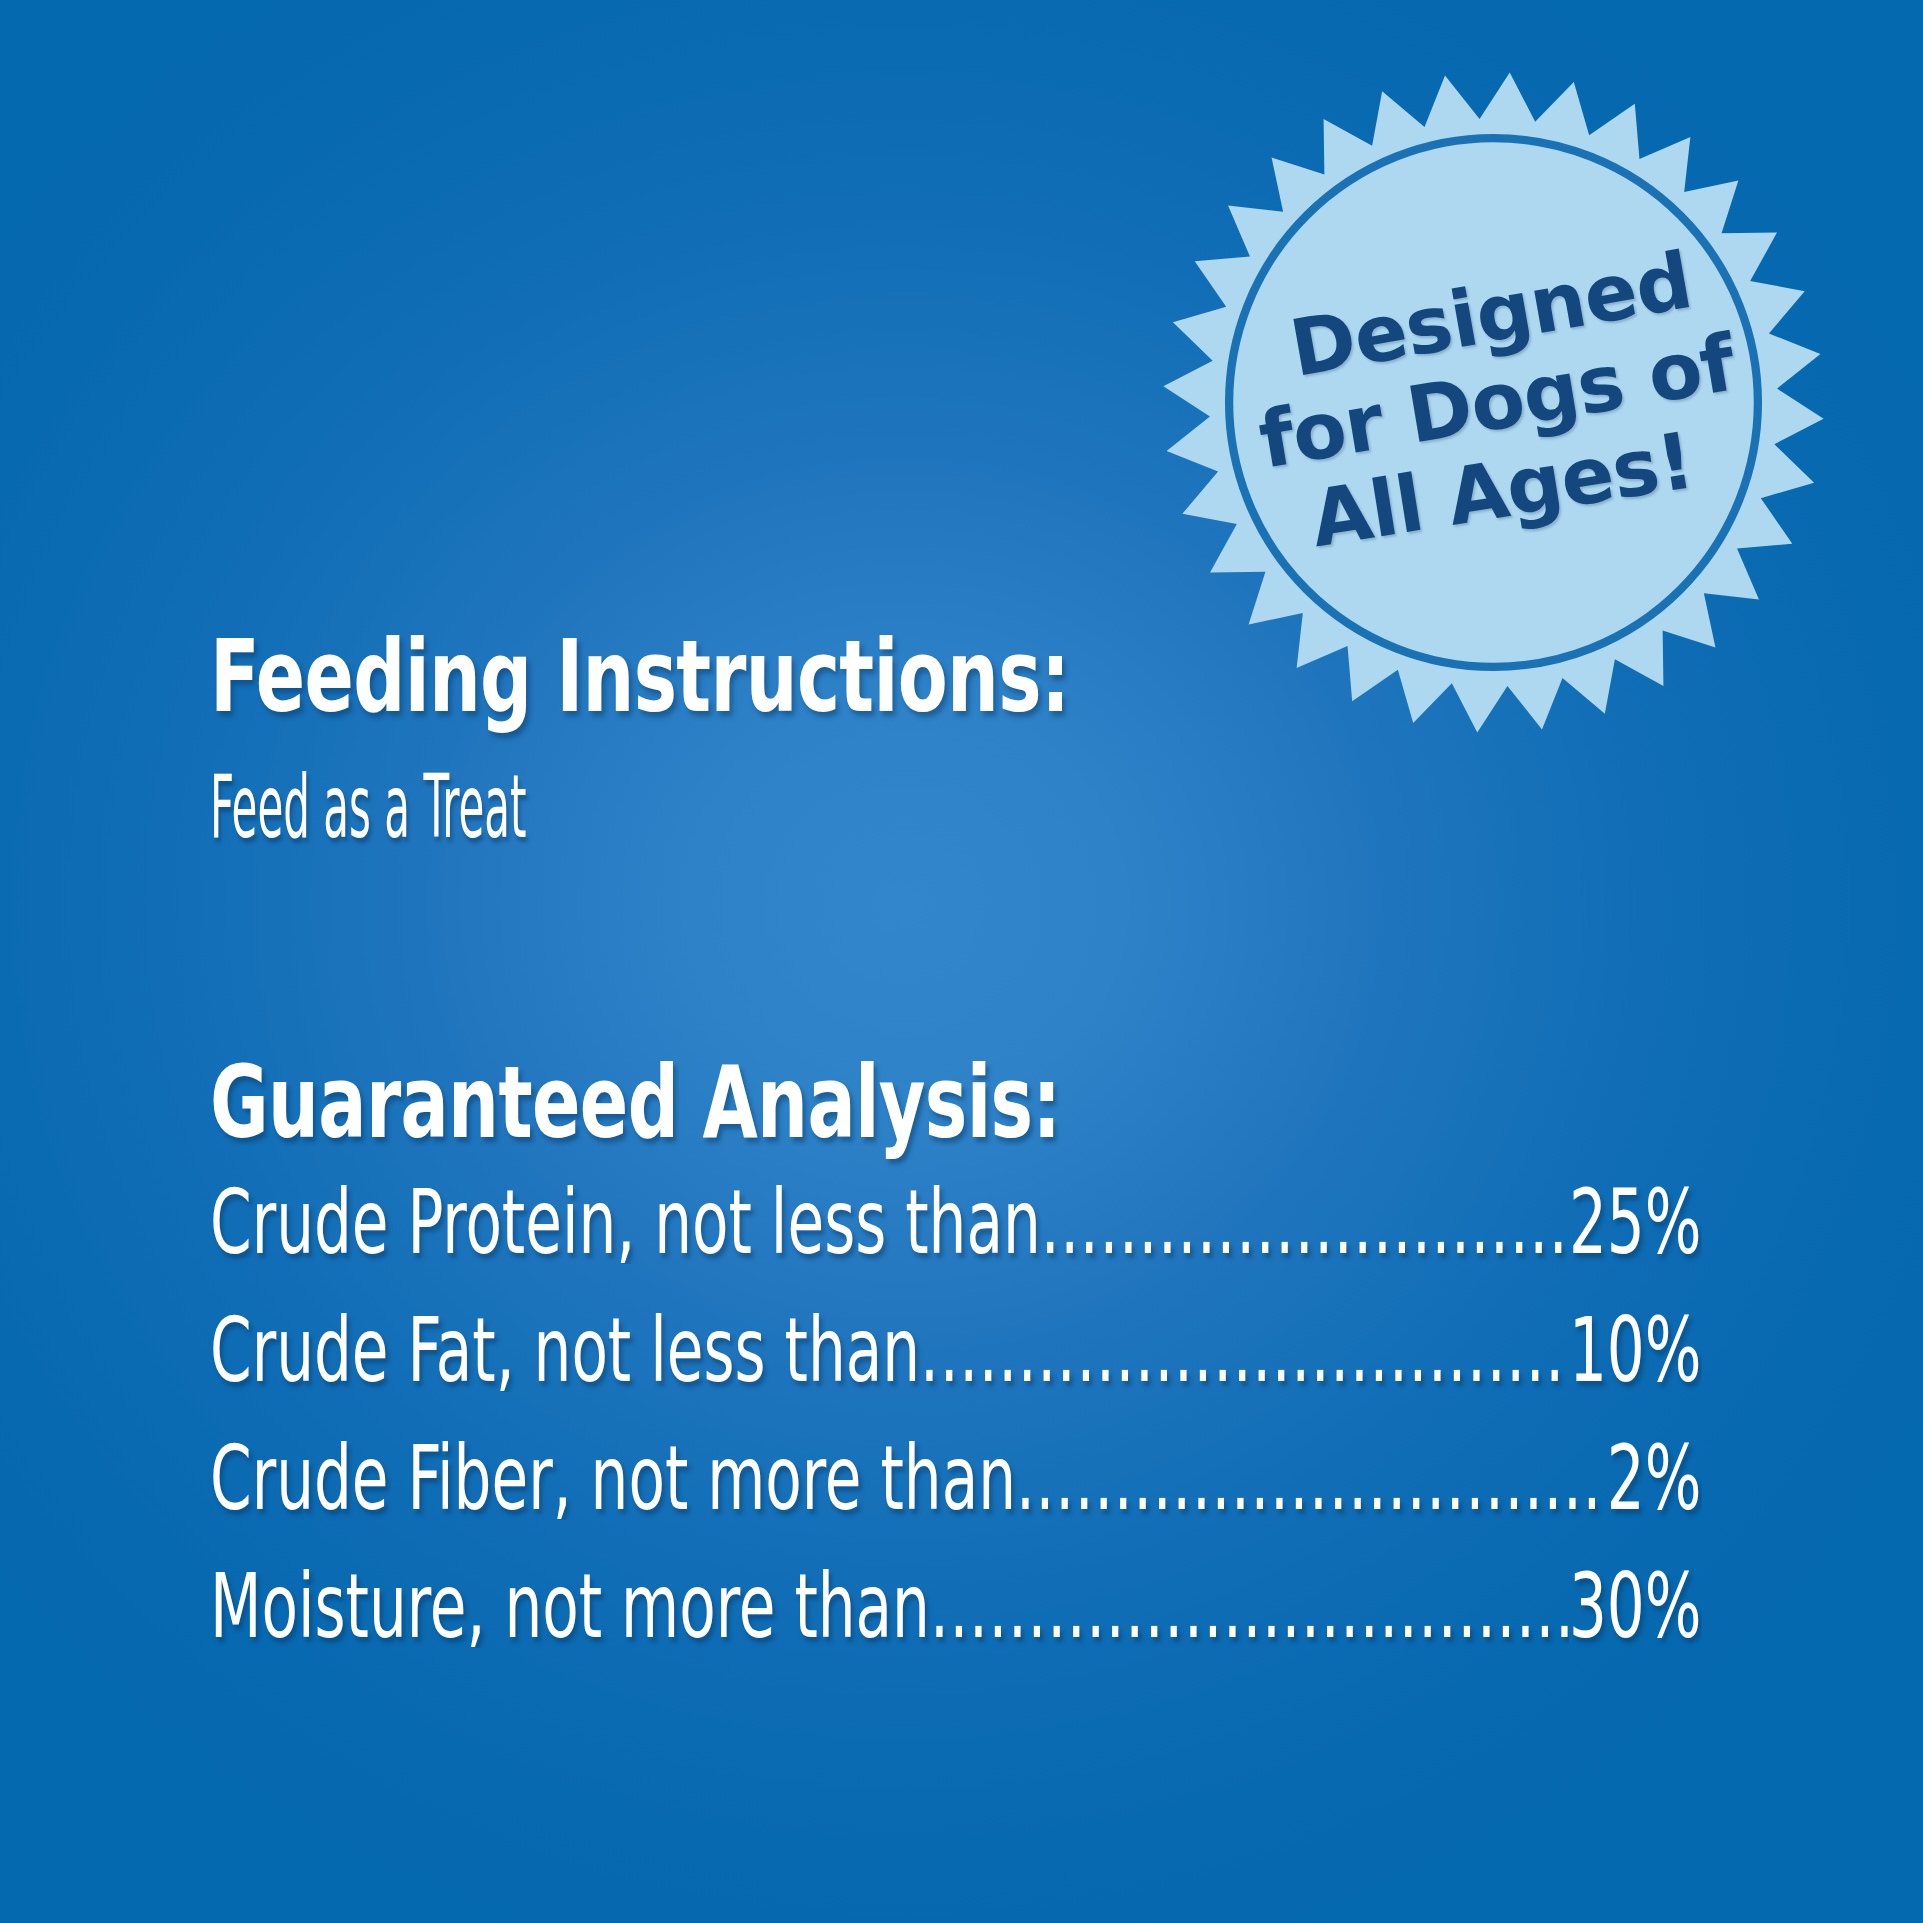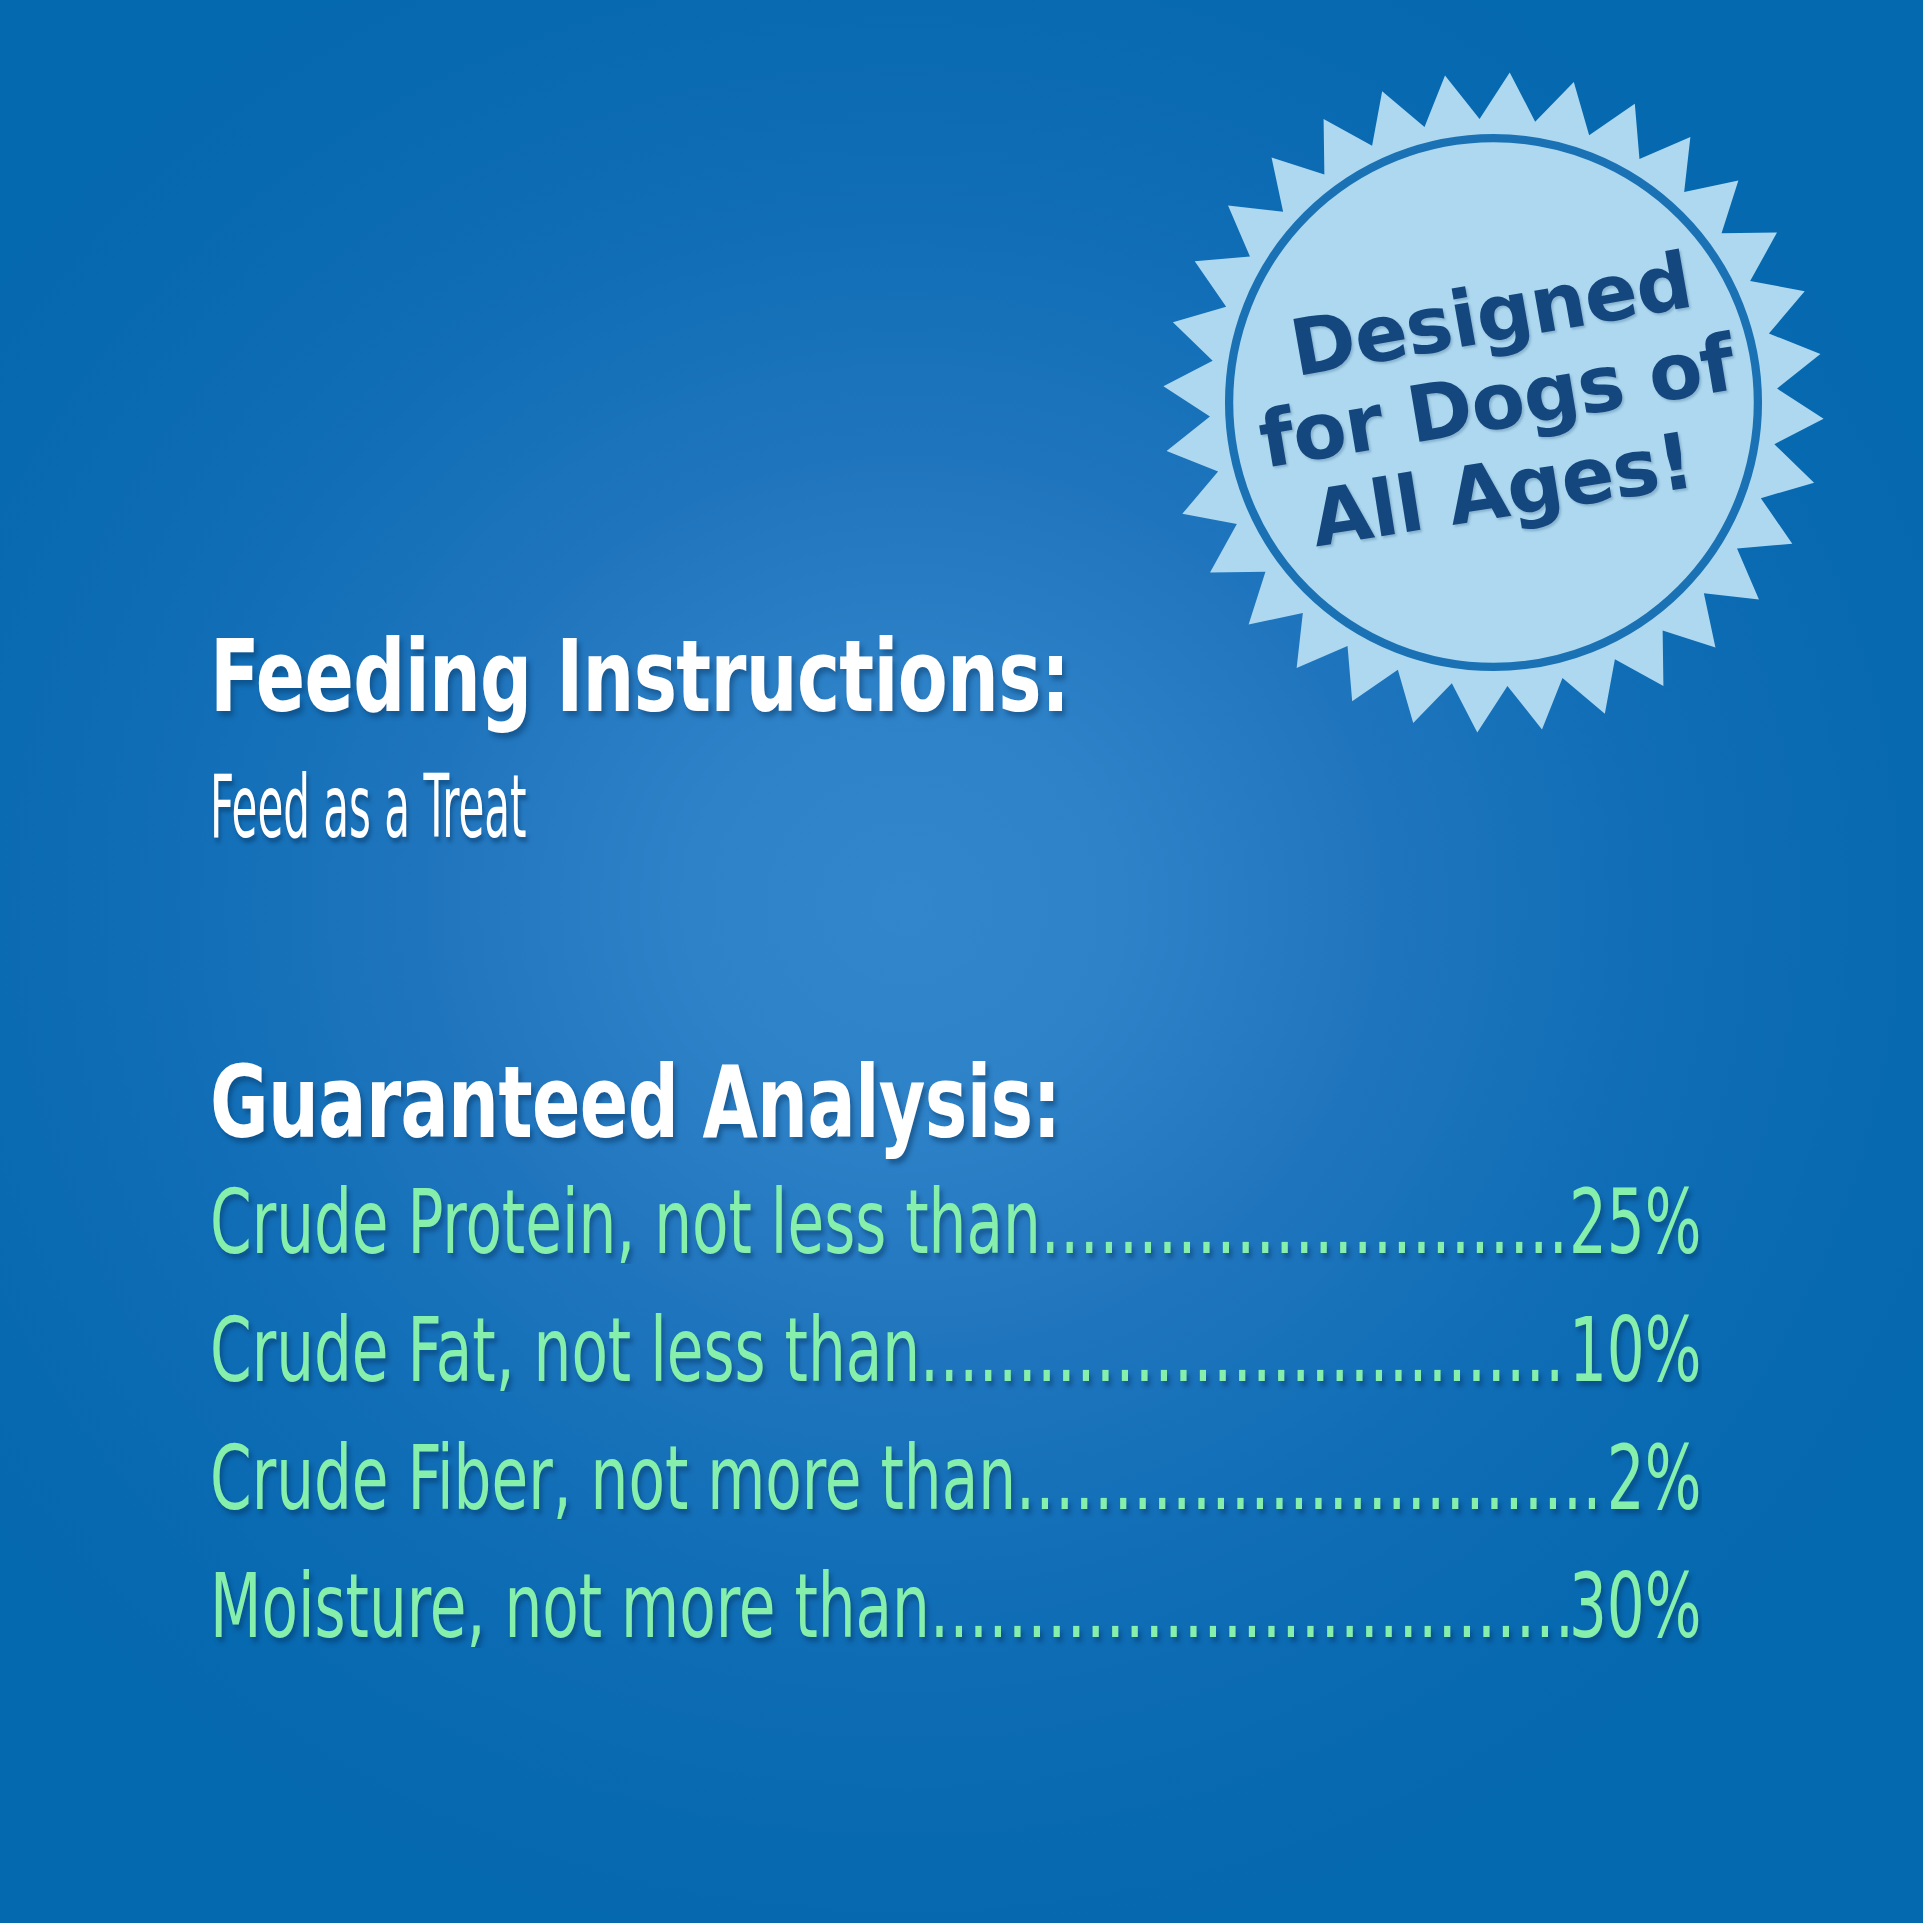--- a/index.html
+++ b/index.html
@@ -112,21 +112,21 @@
     left: 0;
     top: 1163px;
     width: 1492px;
   }
   .ga-row {
     position: relative;
     display: flex;
     align-items: flex-start;
     width: 100%;
     height: 84px;
-    color: #86efac;
+    color: #ffffff;
     font-family: "DejaVu Sans Condensed", "Liberation Sans Narrow", "Liberation Sans", sans-serif;
     font-weight: normal;
     font-size: 89px;
     line-height: 84px;
     white-space: nowrap;
     text-shadow: 3.8px 4.5px 5.3px rgba(4,45,85,0.40);
     overflow: hidden;
     margin-bottom: 44px;
   }
   .ga-inner {

